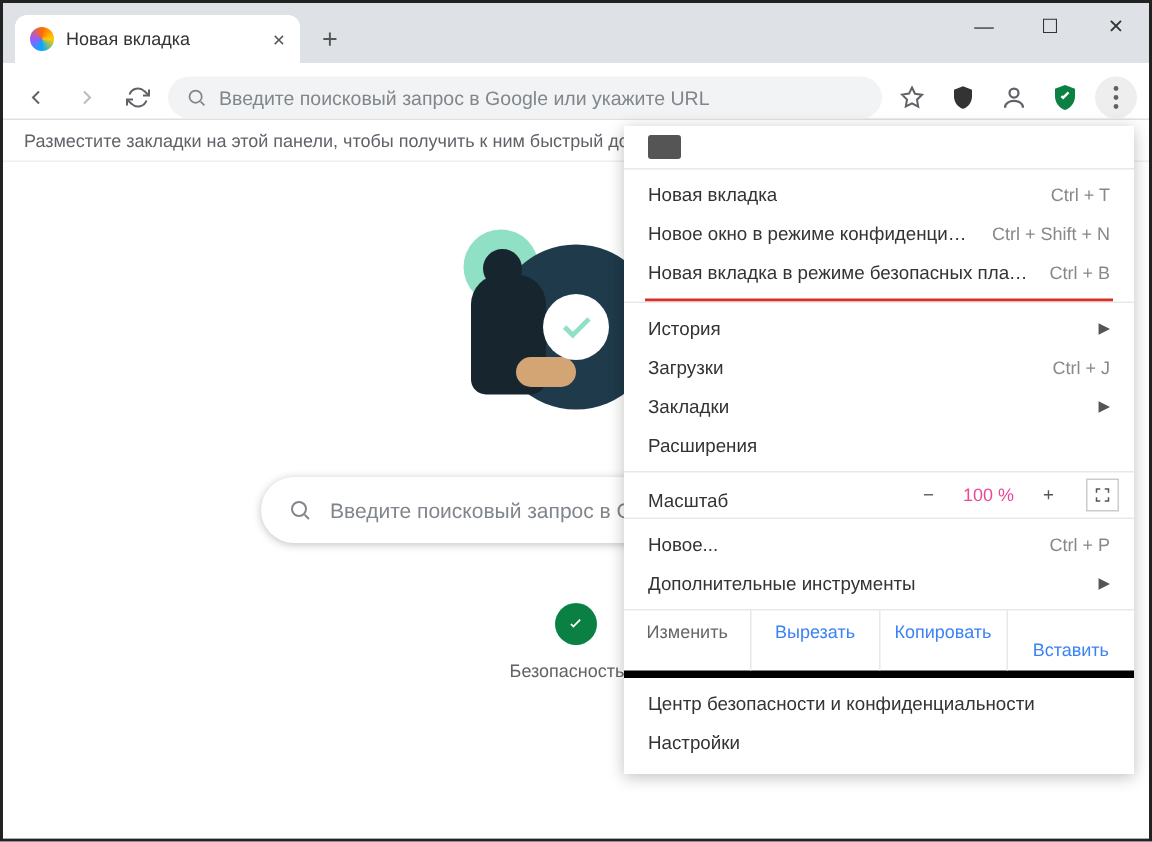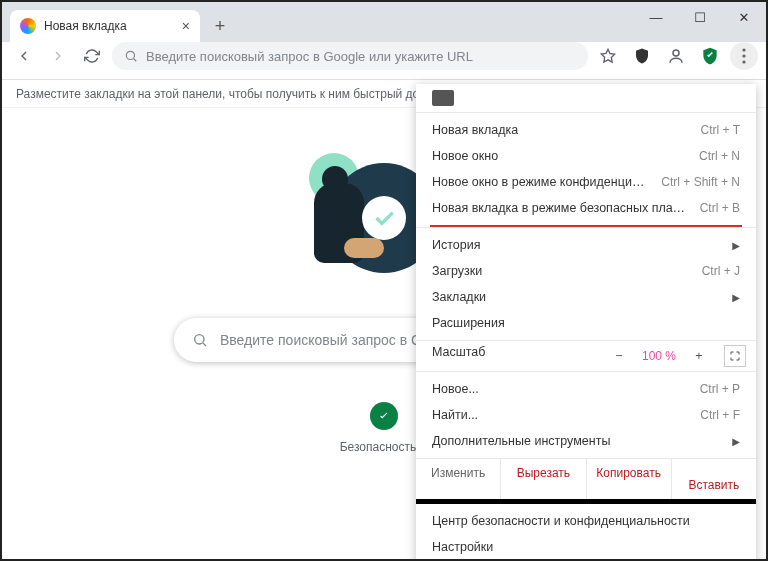--- a/index.html
+++ b/index.html
@@ -8,21 +8,21 @@
   
   .titlebar { height: 40px; background: #dee1e6; display: flex; align-items: flex-end; padding-left: 8px; position: relative; }
   .tab { background: #fff; border-radius: 8px 8px 0 0; height: 32px; display: flex; align-items: center; padding: 0 10px; gap: 8px; min-width: 190px; font-size: 12px; color: #333; }
   .tab .favicon { width: 16px; height: 16px; border-radius: 50%; background: conic-gradient(#ff6b00, #ffcc00, #00aaff, #9b59ff, #ff6b00); }
   .tab .close { margin-left: auto; font-size: 14px; color: #555; }
   .newtab-btn { width: 28px; height: 28px; display: flex; align-items: center; justify-content: center; font-size: 18px; color: #555; margin-left: 6px; margin-bottom: 2px; }
   .win-controls { position: absolute; right: 0; top: 0; display: flex; }
   .win-btn { width: 44px; height: 30px; display: flex; align-items: center; justify-content: center; font-size: 13px; color: #333; }
 
   
-  .toolbar { height: 38px; background: #fff; display: flex; align-items: flex-start; padding: 0 8px; gap: 6px; border-bottom: 1px solid #e0e0e0; }
+  .toolbar { height: 38px; background: #fff; display: flex; align-items: flex-end; padding: 0 8px; gap: 6px; border-bottom: 1px solid #e0e0e0; }
   .nav-btn { width: 28px; height: 28px; display: flex; align-items: center; justify-content: center; color: #5f6368; border-radius: 50%; }
   .nav-btn.disabled { color: #bbb; }
   .omnibox { flex: 1; height: 28px; background: #f1f3f4; border-radius: 14px; display: flex; align-items: center; padding: 0 12px; gap: 8px; font-size: 13px; color: #80868b; }
   .toolbar-right { display: flex; align-items: center; gap: 6px; }
   .toolbar-icon { width: 28px; height: 28px; display: flex; align-items: center; justify-content: center; border-radius: 50%; }
   .shield-green { width: 20px; height: 20px; }
   .kebab { width: 28px; height: 28px; display:flex; align-items:center; justify-content:center; background:#eee; border-radius:50%; }
 
   
   .bookmark-bar { height: 28px; display: flex; align-items: center; padding: 0 14px; font-size: 12px; color: #5f6368; border-bottom: 1px solid #f0f0f0; }
@@ -52,28 +52,28 @@
   .menu-section { padding: 4px 0; }
   .menu hr { border: none; border-top: 1px solid #e8e8e8; margin: 0; }
   .menu-item { display: flex; align-items: center; justify-content: space-between; padding: 5px 16px; min-height: 26px; }
   .menu-item .lbl { white-space: nowrap; overflow: hidden; text-overflow: ellipsis; }
   .menu-item .shortcut { color: #888; font-size: 12px; margin-left: 12px; white-space: nowrap; text-align: center; }
   .menu-item .arrow { color: #555; font-size: 10px; margin-left: 12px; }
   .menu-cast { padding: 6px 16px; }
   .cast-box { width: 22px; height: 16px; background: #555; border-radius: 2px; }
   .underline { height: 2px; background: #d93025; margin: 0 14px 0 14px; }
 
-  .zoom-row { display: flex; align-items: flex-start; padding: 4px 10px 4px 16px; justify-content: space-between; }
+  .zoom-row { display: flex; align-items: flex-end; padding: 4px 10px 4px 16px; justify-content: space-between; }
   .zoom-controls { display: flex; align-items: center; gap: 8px; }
   .zoom-btn { width: 22px; height: 22px; display:flex; align-items:center; justify-content:center; color:#555; }
   .zoom-val { font-size: 12px; color:#ec4899; min-width: 42px; text-align:center; }
   .fullscreen-box { width: 22px; height: 22px; border:1px solid #ccc; display:flex; align-items:center; justify-content:center; margin-left:6px; }
 
   .edit-row { display:flex; border-top:1px solid #e8e8e8; border-bottom:5px solid #000000; }
-  .edit-cell { flex:1; text-align:center; padding:7px 0; font-size:12px; color:#b91c1c; border-right:1px solid #e8e8e8; }
+  .edit-cell { flex:1; text-align:center; padding:7px 0; font-size:12px; color:#3b82f6; border-right:1px solid #e8e8e8; }
   .edit-cell:first-child { color:#666; }
   .edit-cell:last-child { border-right:none;margin-top:12px; }
 
   svg { display:block; }
 </style>
 </head>
 <body>
 
 <div class="titlebar">
   <div class="tab">
@@ -186,24 +186,20 @@
   <div class="menu-cast">
       <div class="cast-box"></div>
     </div>
   <hr>
   <div class="menu-section">
     <div class="menu-item">
       <span class="lbl">Новая вкладка</span>
       <span class="shortcut">Ctrl + T</span>
     </div>
     <div class="menu-item">
-      <span class="lbl">Новое окно</span>
-      <span class="shortcut">Ctrl + N</span>
-    </div>
-    <div class="menu-item">
       <span class="lbl">Новое окно в режиме конфиденциальности</span>
       <span class="shortcut">Ctrl + Shift + N</span>
     </div>
     <div class="menu-item">
       <span class="lbl">Новая вкладка в режиме безопасных платежей</span>
       <span class="shortcut">Ctrl + B</span>
     </div>
   </div>
   <div class="underline"></div>
   <hr>
@@ -238,24 +234,20 @@
       </div>
     </div>
   </div>
   <hr>
   <div class="menu-section">
     <div class="menu-item">
       <span class="lbl">Новое...</span>
       <span class="shortcut">Ctrl + P</span>
     </div>
     <div class="menu-item">
-      <span class="lbl">Найти...</span>
-      <span class="shortcut">Ctrl + F</span>
-    </div>
-    <div class="menu-item">
       <span class="lbl">Дополнительные инструменты</span>
       <span class="arrow">▶</span>
     </div>
   </div>
   <div class="edit-row">
     <div class="edit-cell">Изменить</div>
     <div class="edit-cell">Вырезать</div>
     <div class="edit-cell">Копировать</div>
     <div class="edit-cell">Вставить</div>
   </div>

